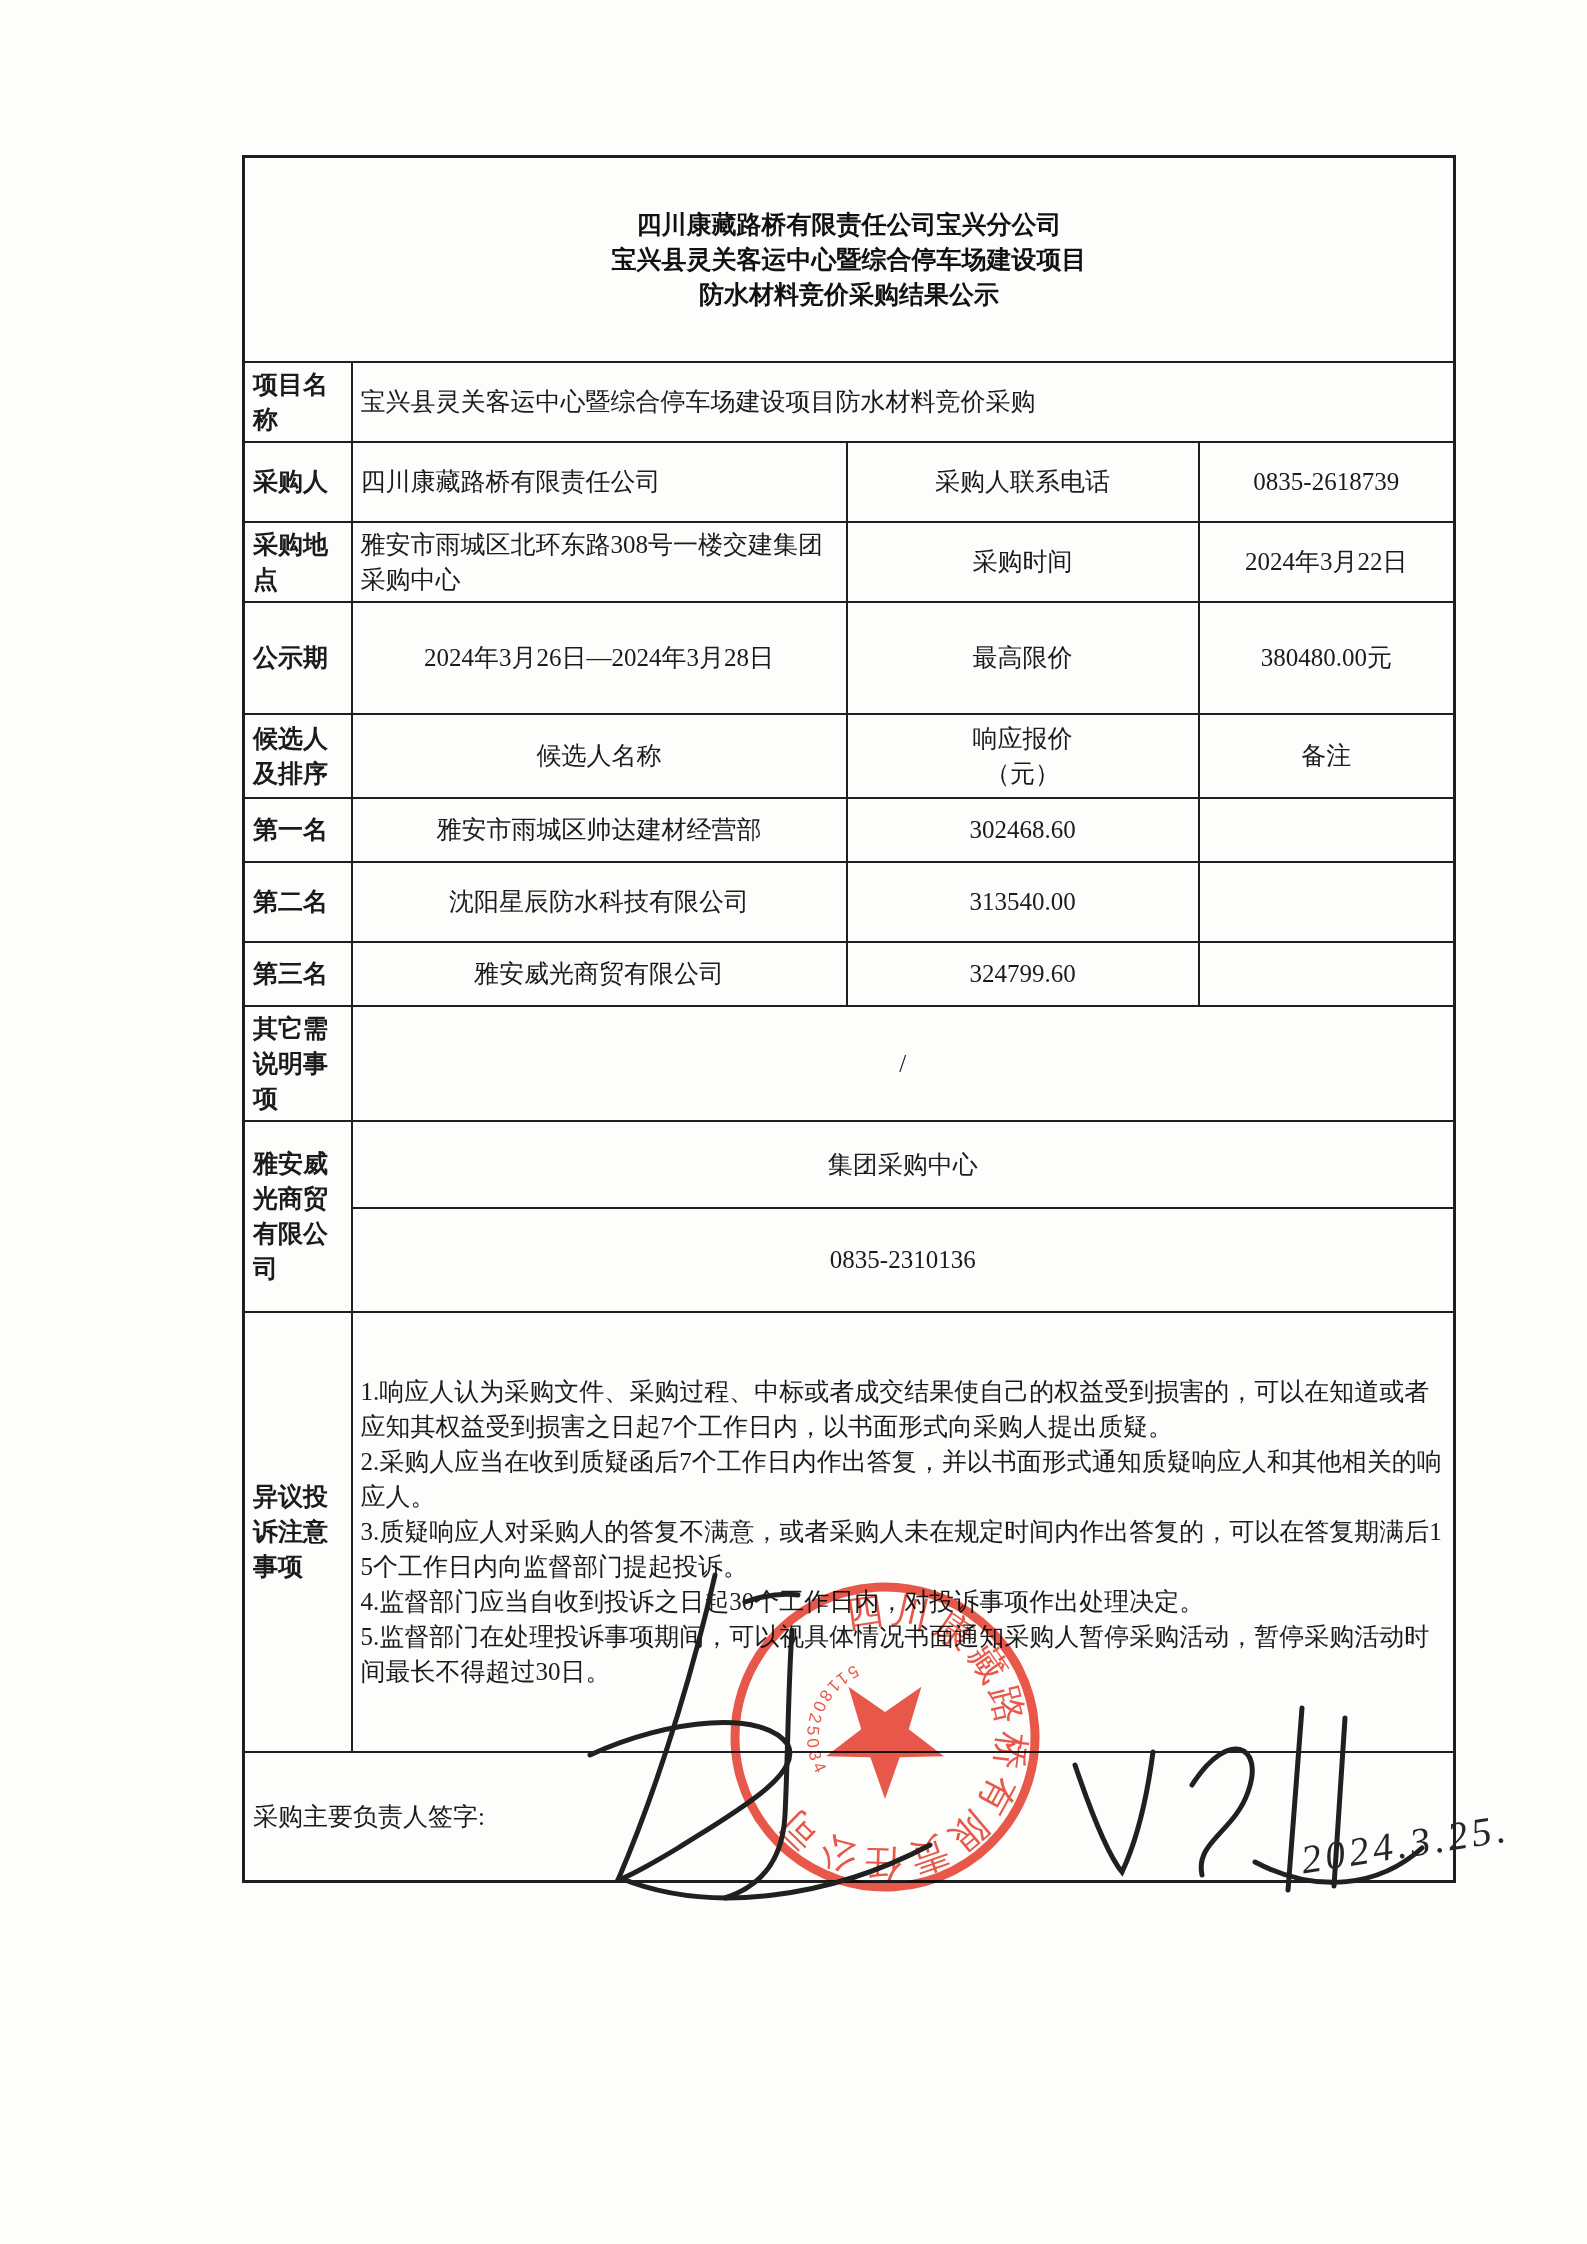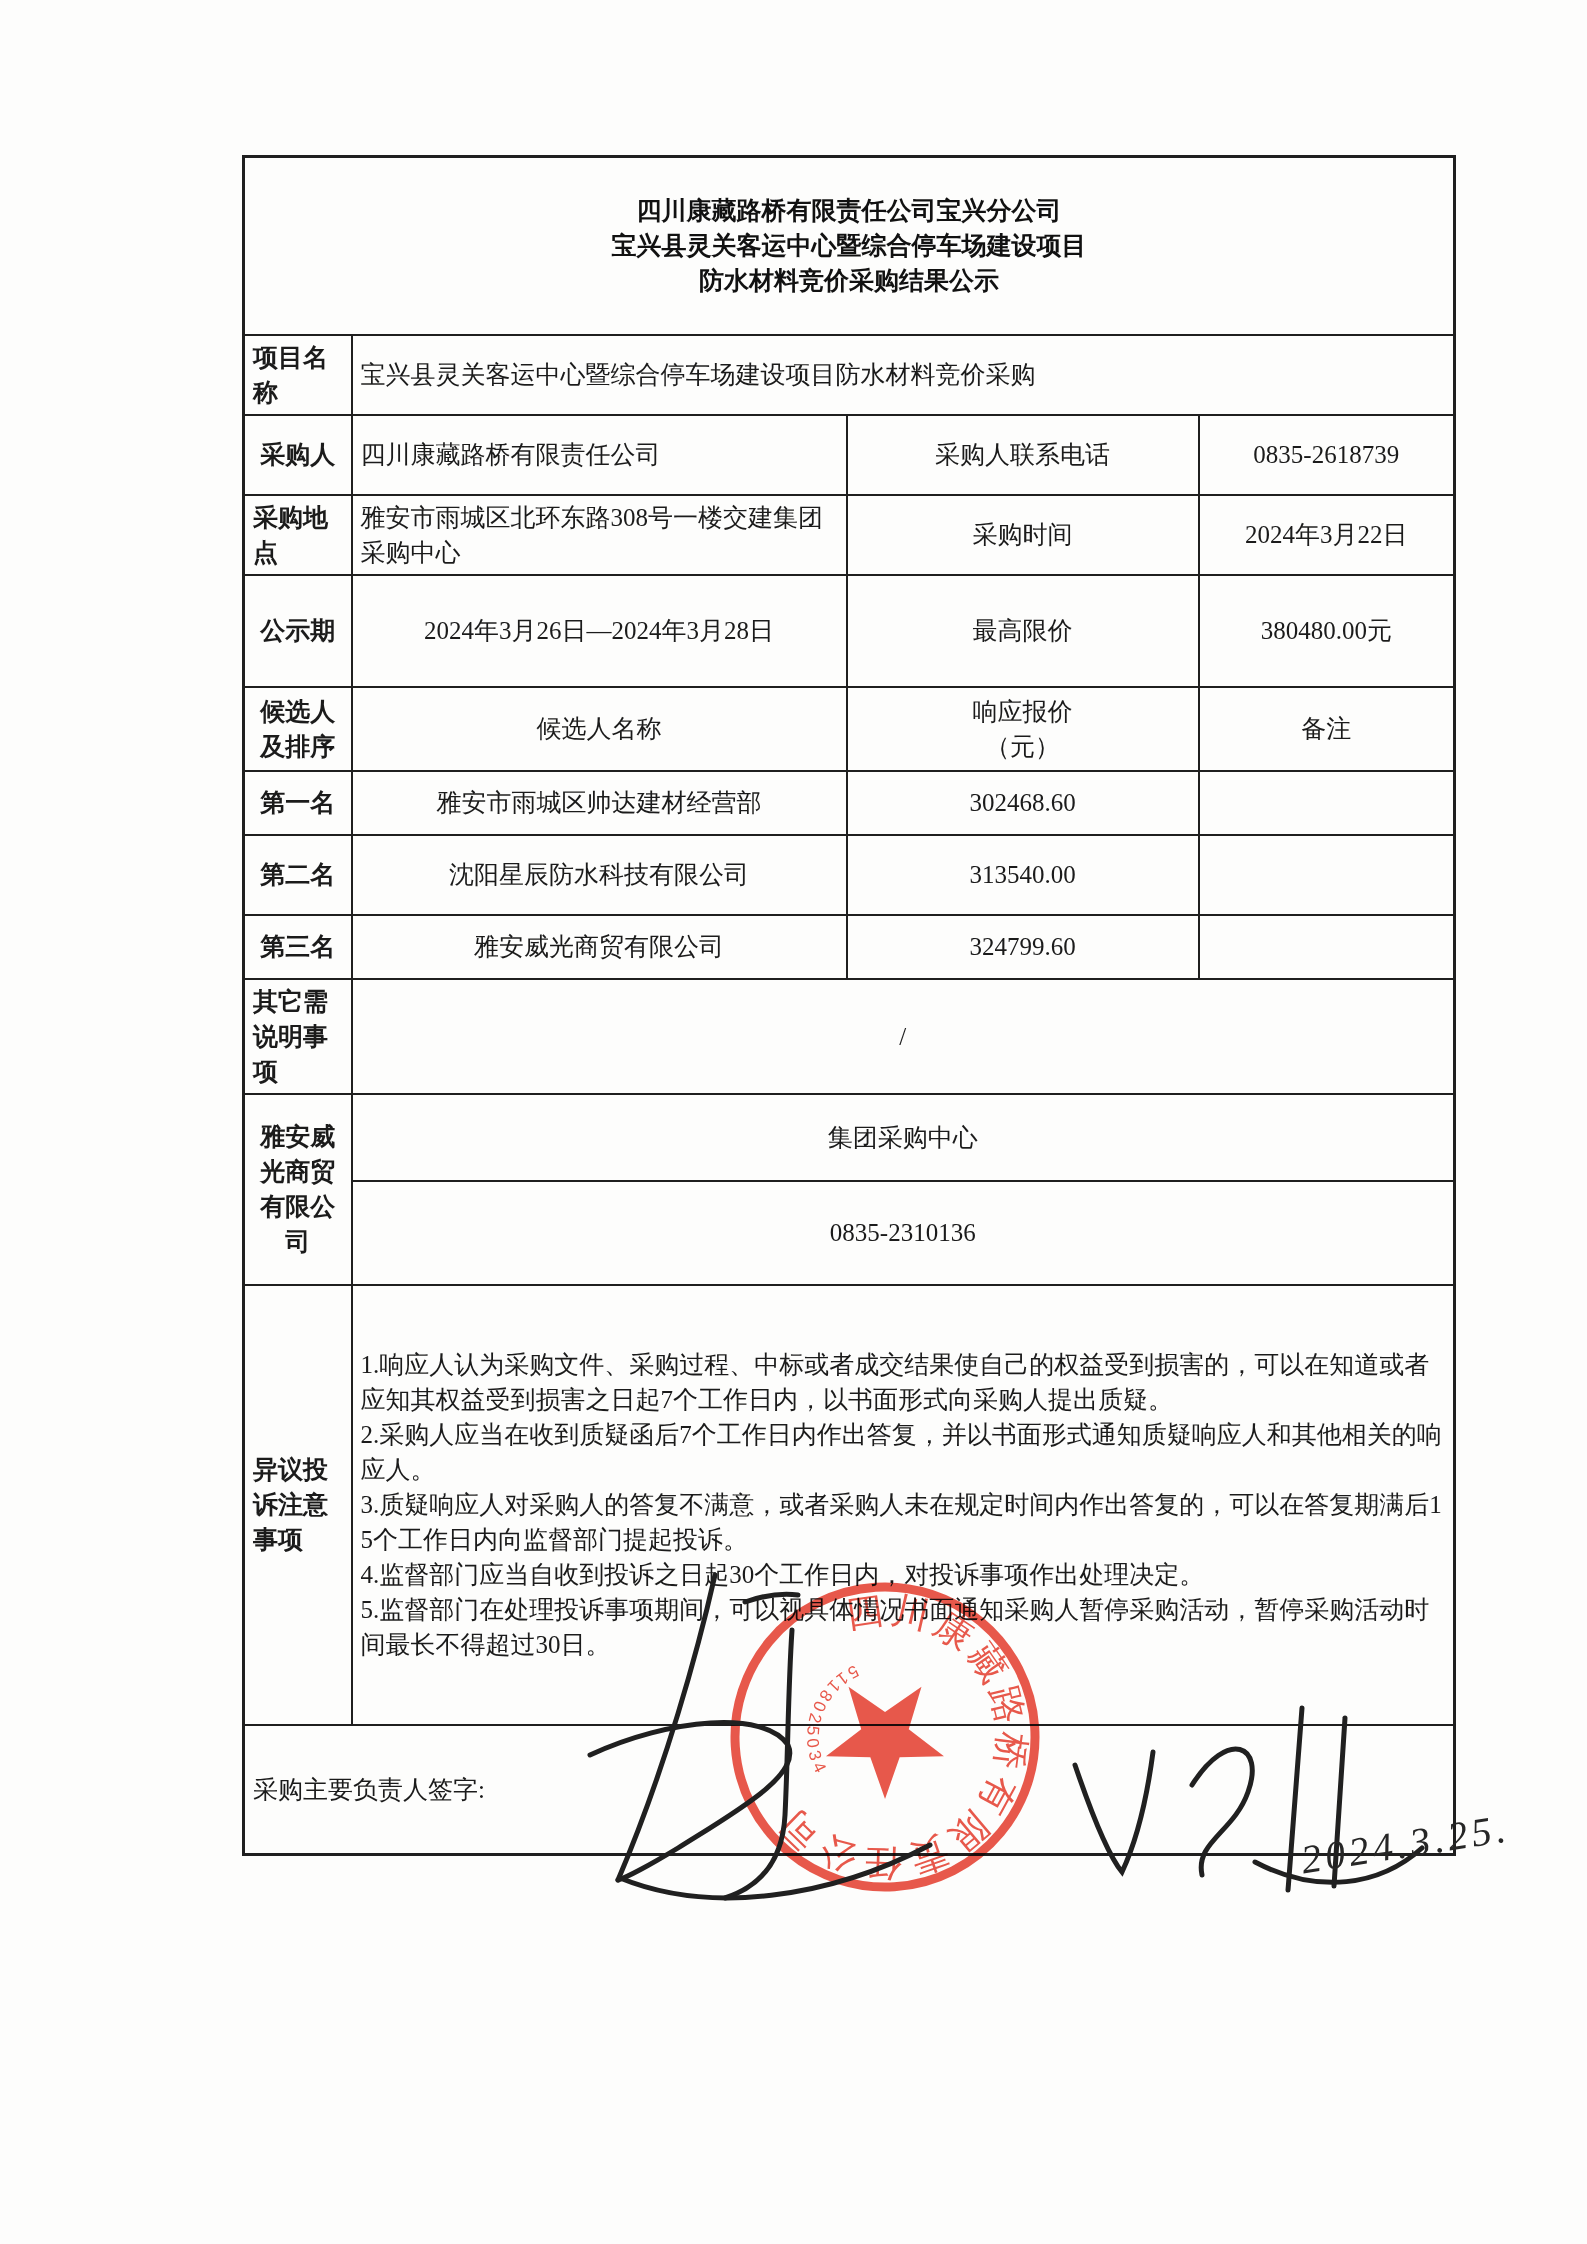--- a/index.html
+++ b/index.html
@@ -8,39 +8,39 @@
   table.doc{position:absolute;left:242px;top:155px;width:1211px;
             border-collapse:collapse;table-layout:fixed;
             border:3px solid #1f1f1f;}
   table.doc td{border:2px solid #1f1f1f;vertical-align:middle;
                font-size:25px;line-height:35px;padding:4px 8px;
                word-break:break-all;}
   .title-cell{text-align:center;font-family:"Liberation Sans",sans-serif;
               font-weight:700;font-size:33px;line-height:46px;color:#111;}
   .title-line{display:block;}
   .lbl{padding:2px 18px 2px 10px;line-height:34px;font-weight:bold;}
-  .lbl-c{text-align:center;}
+  .lbl-c{text-align:left;}
   .ctr{text-align:center;}
   .val-left{padding-left:10px;}
   .addr{font-size:24px;padding:2px 6px;}
   .obj-cell{padding:6px 10px 6px 8px;font-size:25px;line-height:37px;}
   .obj-cell div{margin:0;}
   .sig-row-cell{position:relative;padding-left:14px;font-size:26px;}
   .sig-label{position:relative;z-index:2;}
   
   .stamp{position:absolute;left:710px;top:1562px;width:350px;height:350px;
          opacity:0.85;mix-blend-mode:multiply;z-index:5;}
   .signature1{position:absolute;left:530px;top:1560px;width:420px;height:360px;z-index:6;}
   .signature2{position:absolute;left:1050px;top:1690px;width:380px;height:230px;z-index:6;}
   .hand-date{position:absolute;left:1300px;top:1818px;width:240px;z-index:6;
              font-family:"Liberation Serif",serif;font-style:italic;
              font-size:40px;letter-spacing:4px;color:#262626;
              transform:rotate(-9deg);}
   
-  .r-title{height:178px;} .r-proj{height:78px;} .r-buyer{height:80px;}
+  .r-title{height:205px;} .r-proj{height:78px;} .r-buyer{height:80px;}
   .r-loc{height:75px;} .r-pub{height:112px;} .r-candh{height:84px;}
   .r-c1{height:64px;} .r-c2{height:80px;} .r-c3{height:64px;}
   .r-other{height:96px;} .r-sup1{height:87px;} .r-sup2{height:104px;}
   .r-obj{height:440px;} .r-sig{height:130px;}
 </style>
 </head>
 <body>
 
 <div class="page">
 

